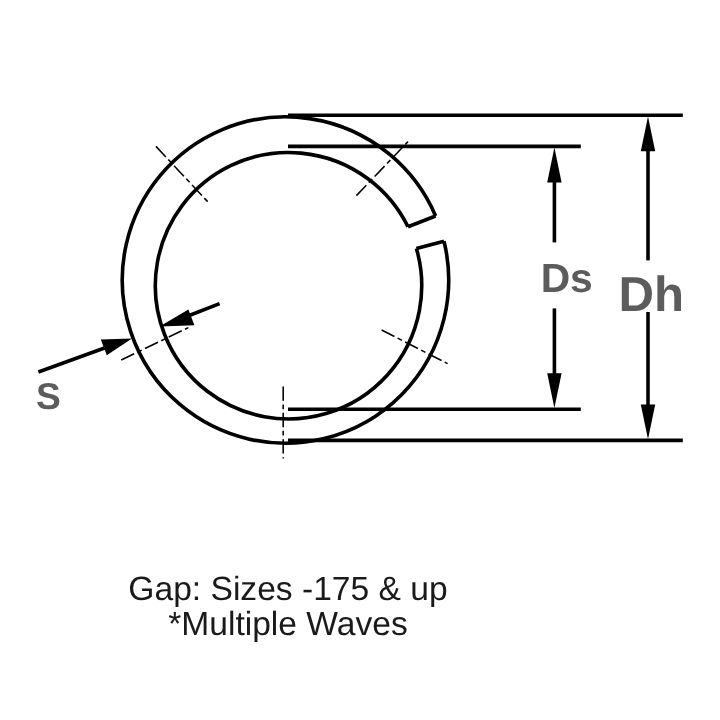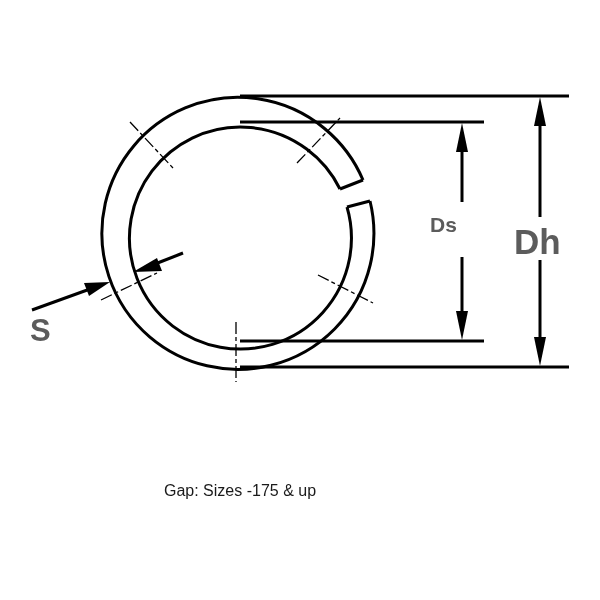--- a/index.html
+++ b/index.html
@@ -1,22 +1,22 @@
 <!DOCTYPE html>
 <html><head>
 <meta charset="utf-8">
 <style>
   html, body { margin:0; padding:0; background:#ffffff; }
   body { width:600px; height:600px; position:relative; overflow:hidden; font-family:"Liberation Sans", sans-serif; }
   svg#diagram { position:absolute; left:0; top:0; }
   .dimlabel { position:absolute; font-family:"Liberation Sans", sans-serif; font-weight:bold; color:#5c5c5c; }
-  #lbl-ds { left:430px; top:213px; font-size:21px; width:64px; text-align:left; }
-  #lbl-dh { left:514px; top:222px; font-size:35px; width:56px; text-align:left; }
+  #lbl-ds { left:430px; top:213px; font-size:34px; width:64px; text-align:right; }
+  #lbl-dh { left:514px; top:222px; font-size:41px; width:56px; text-align:right; }
   #lbl-s { left:30px; top:313px; font-size:31px; }
-  .caption { position:absolute; left:0; top:476px; width:480px; text-align:center; font-size:16px; line-height:29px; color:#1a1a1a; }
+  .caption { position:absolute; left:0; top:476px; width:480px; text-align:center; font-size:28px; line-height:29px; color:#1a1a1a; }
   .caption div { margin:0; }
 </style>
 </head>
 <body>
 
 <svg id="diagram" width="600" height="600" viewBox="0 0 600 600">
 
   <path d="M 363 180 A 136 136 0 1 0 370 201" fill="none" stroke="#000" stroke-width="3"></path>
   <path d="M 340 189 A 111 111 0 1 0 347 207" fill="none" stroke="#000" stroke-width="3"></path>
 
@@ -58,13 +58,14 @@
     <line x1="236" y1="322" x2="236" y2="382" stroke-dasharray="12,3,4,3"></line>
   </g>
 </svg>
 
 <div id="lbl-ds" class="dimlabel">Ds</div>
 <div id="lbl-dh" class="dimlabel">Dh</div>
 <div id="lbl-s" class="dimlabel">S</div>
 
 <div class="caption">
   <div>Gap: Sizes -175 &amp; up</div>
+  <div>*Multiple Waves</div>
 </div>
 
 </body></html>

